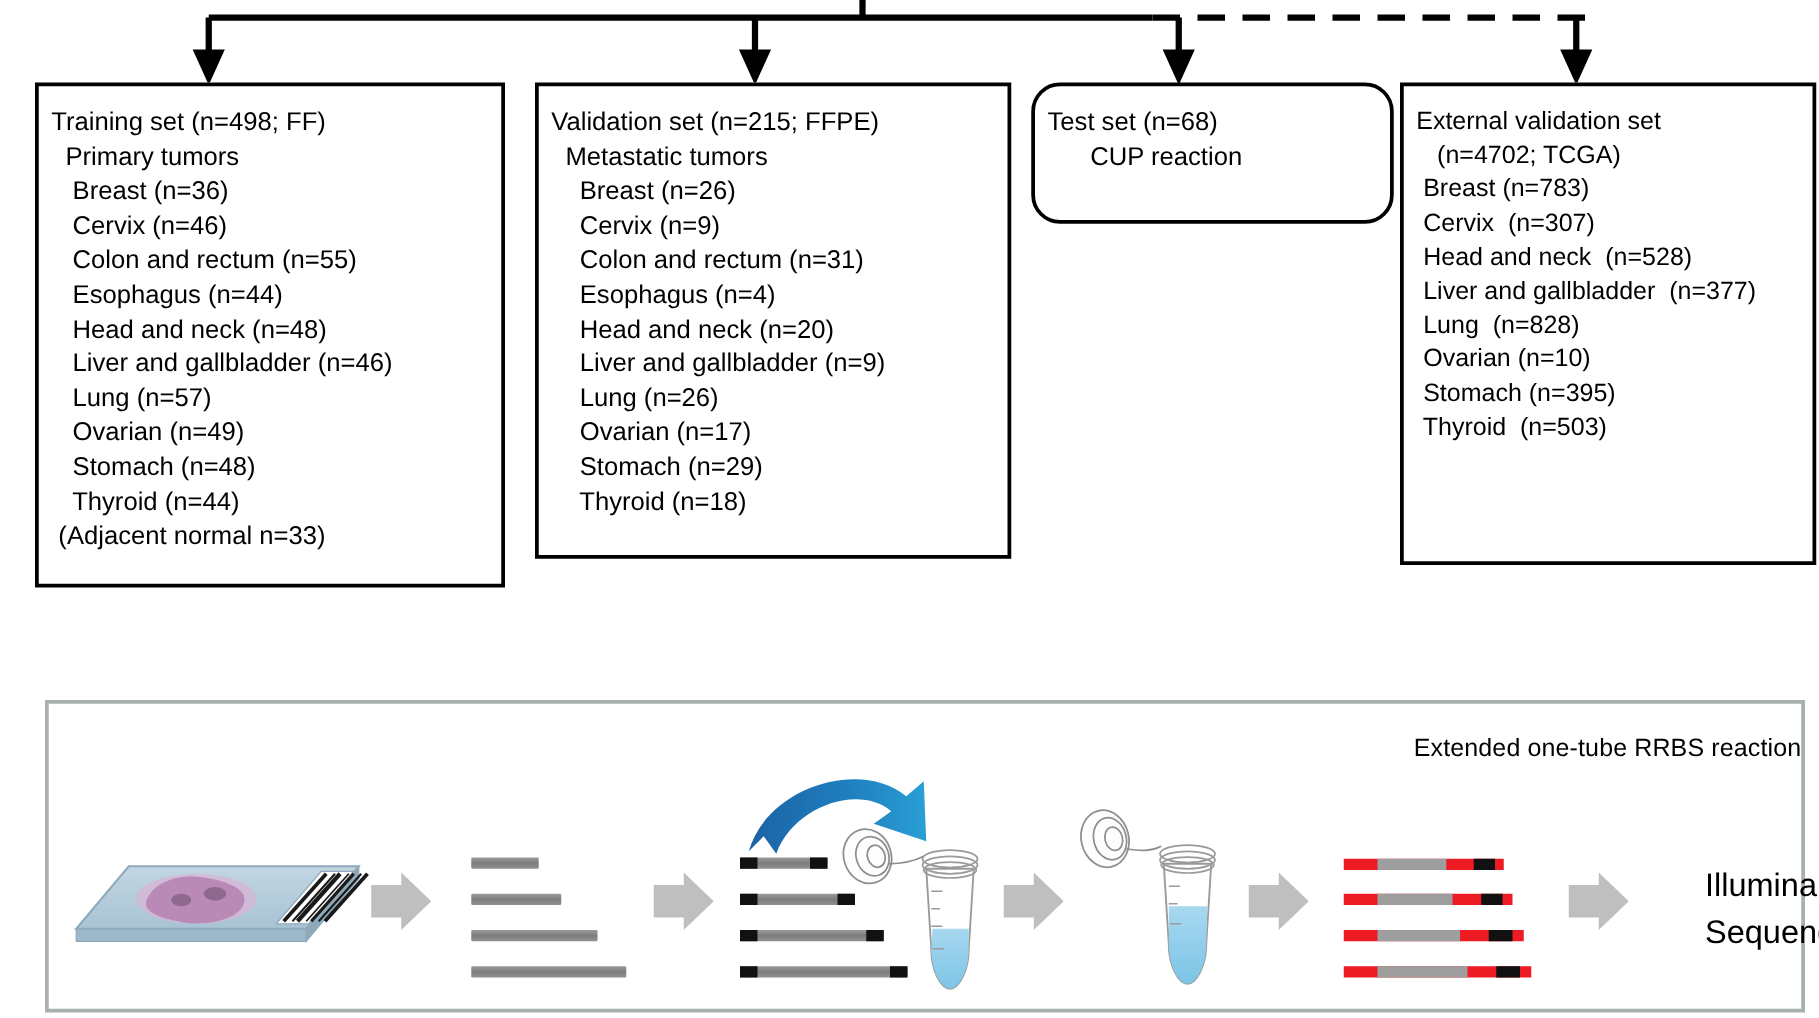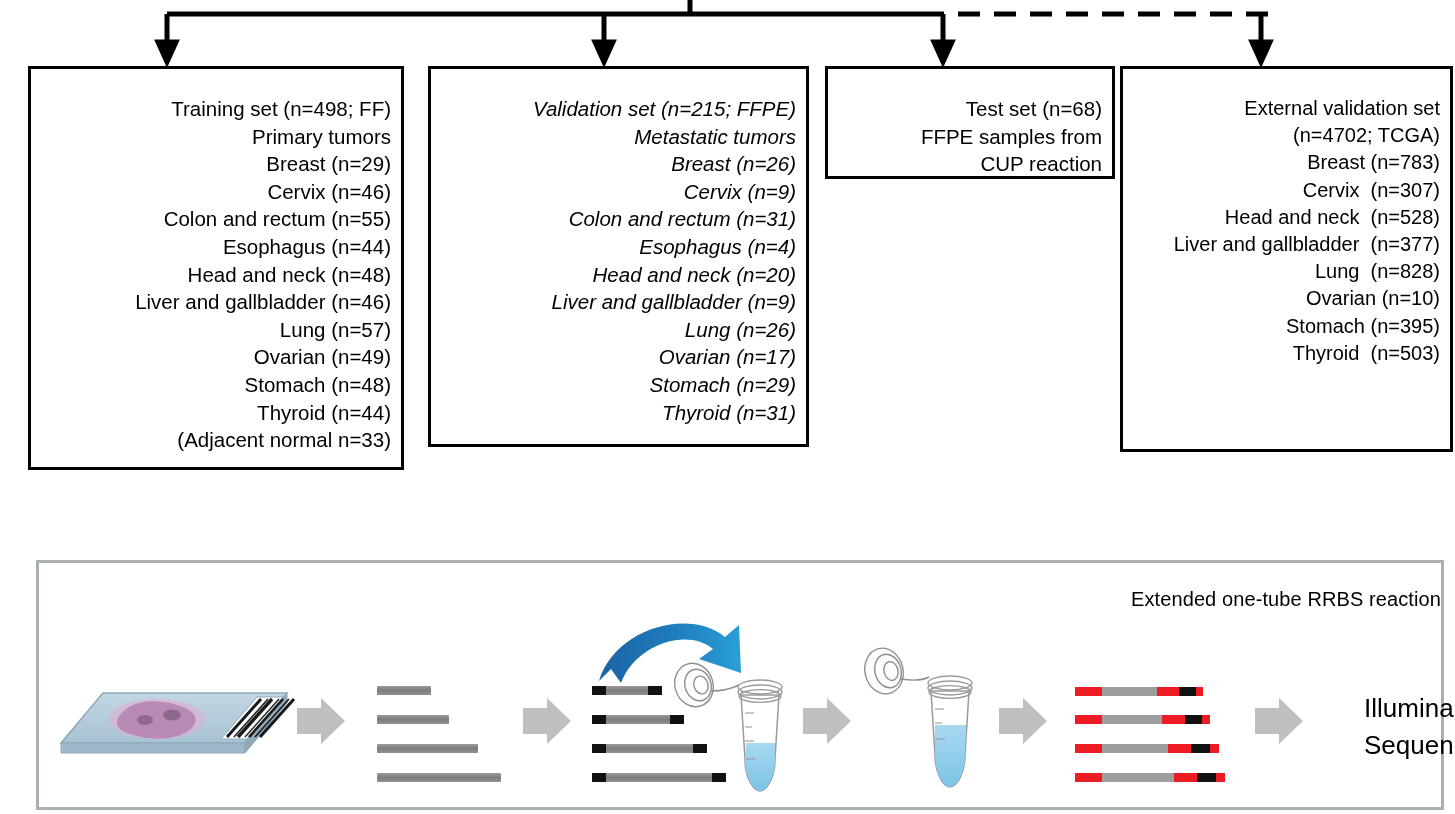--- a/index.html
+++ b/index.html
@@ -4,26 +4,26 @@
 <style>
   html,body{margin:0;padding:0;background:#ffffff;}
   body{width:1455px;height:814px;position:relative;overflow:hidden;
        font-family:"Liberation Sans", sans-serif;color:#000;}
 
   
   #connectors{position:absolute;left:0;top:0;width:1455px;height:70px;}
 
   
   .cbox{position:absolute;border:3px solid #000;background:#fff;box-sizing:border-box;}
-  .cbox .lines{padding:26px 10px 8px 10px;text-align:right;}
+  .cbox .lines{padding:15px 10px 8px 10px;}
   .cbox .ln{font-size:20.5px;line-height:27.6px;white-space:pre;}
 
   #box-training{left:28px;  top:66px; width:376px; height:404px;}
-  #box-validation{left:428px;top:66px; width:381px; height:381px;font-style:italic;}
-  #box-test{left:825px;     top:66px; width:290px; height:113px;}
+  #box-validation{left:428px;top:66px; width:381px; height:381px;}
+  #box-test{left:825px;     top:66px; width:290px; height:113px;border-radius:23px;}
   #box-external{left:1120px;top:66px; width:333px; height:386px;}
 
   #box-external .ln{font-size:20px;line-height:27.2px;}
 
   
   #panel{position:absolute;left:36px;top:560px;width:1408px;height:250px;
          border:3px solid #a9b0b0;background:#fff;box-sizing:border-box;}
   #panel-title{position:absolute;left:0;width:100%;top:25px;text-align:right;
                font-size:20px;letter-spacing:.1px;}
 
@@ -52,21 +52,21 @@
     <polygon points="943,62 934,42 952,42"></polygon>
     <line x1="1261" y1="14" x2="1261" y2="46"></line>
     <polygon points="1261,62 1252,42 1270,42"></polygon>
   </g>
 </svg>
 
 <div class="cbox" id="box-training">
   <div class="lines">
     <div class="ln">Training set (n=498; FF)</div>
     <div class="ln">  Primary tumors</div>
-    <div class="ln">   Breast (n=29)</div>
+    <div class="ln">   Breast (n=36)</div>
     <div class="ln">   Cervix (n=46)</div>
     <div class="ln">   Colon and rectum (n=55)</div>
     <div class="ln">   Esophagus (n=44)</div>
     <div class="ln">   Head and neck (n=48)</div>
     <div class="ln">   Liver and gallbladder (n=46)</div>
     <div class="ln">   Lung (n=57)</div>
     <div class="ln">   Ovarian (n=49)</div>
     <div class="ln">   Stomach (n=48)</div>
     <div class="ln">   Thyroid (n=44)</div>
     <div class="ln"> (Adjacent normal n=33)</div>
@@ -79,28 +79,27 @@
     <div class="ln">  Metastatic tumors</div>
     <div class="ln">    Breast (n=26)</div>
     <div class="ln">    Cervix (n=9)</div>
     <div class="ln">    Colon and rectum (n=31)</div>
     <div class="ln">    Esophagus (n=4)</div>
     <div class="ln">    Head and neck (n=20)</div>
     <div class="ln">    Liver and gallbladder (n=9)</div>
     <div class="ln">    Lung (n=26)</div>
     <div class="ln">    Ovarian (n=17)</div>
     <div class="ln">    Stomach (n=29)</div>
-    <div class="ln">    Thyroid (n=31)</div>
+    <div class="ln">    Thyroid (n=18)</div>
   </div>
 </div>
 
 <div class="cbox" id="box-test">
   <div class="lines">
     <div class="ln">Test set (n=68)</div>
-    <div class="ln">  FFPE samples from</div>
     <div class="ln">      CUP reaction</div>
   </div>
 </div>
 
 <div class="cbox" id="box-external">
   <div class="lines">
     <div class="ln">External validation set</div>
     <div class="ln">   (n=4702; TCGA)</div>
     <div class="ln"> Breast (n=783)</div>
     <div class="ln"> Cervix  (n=307)</div>

